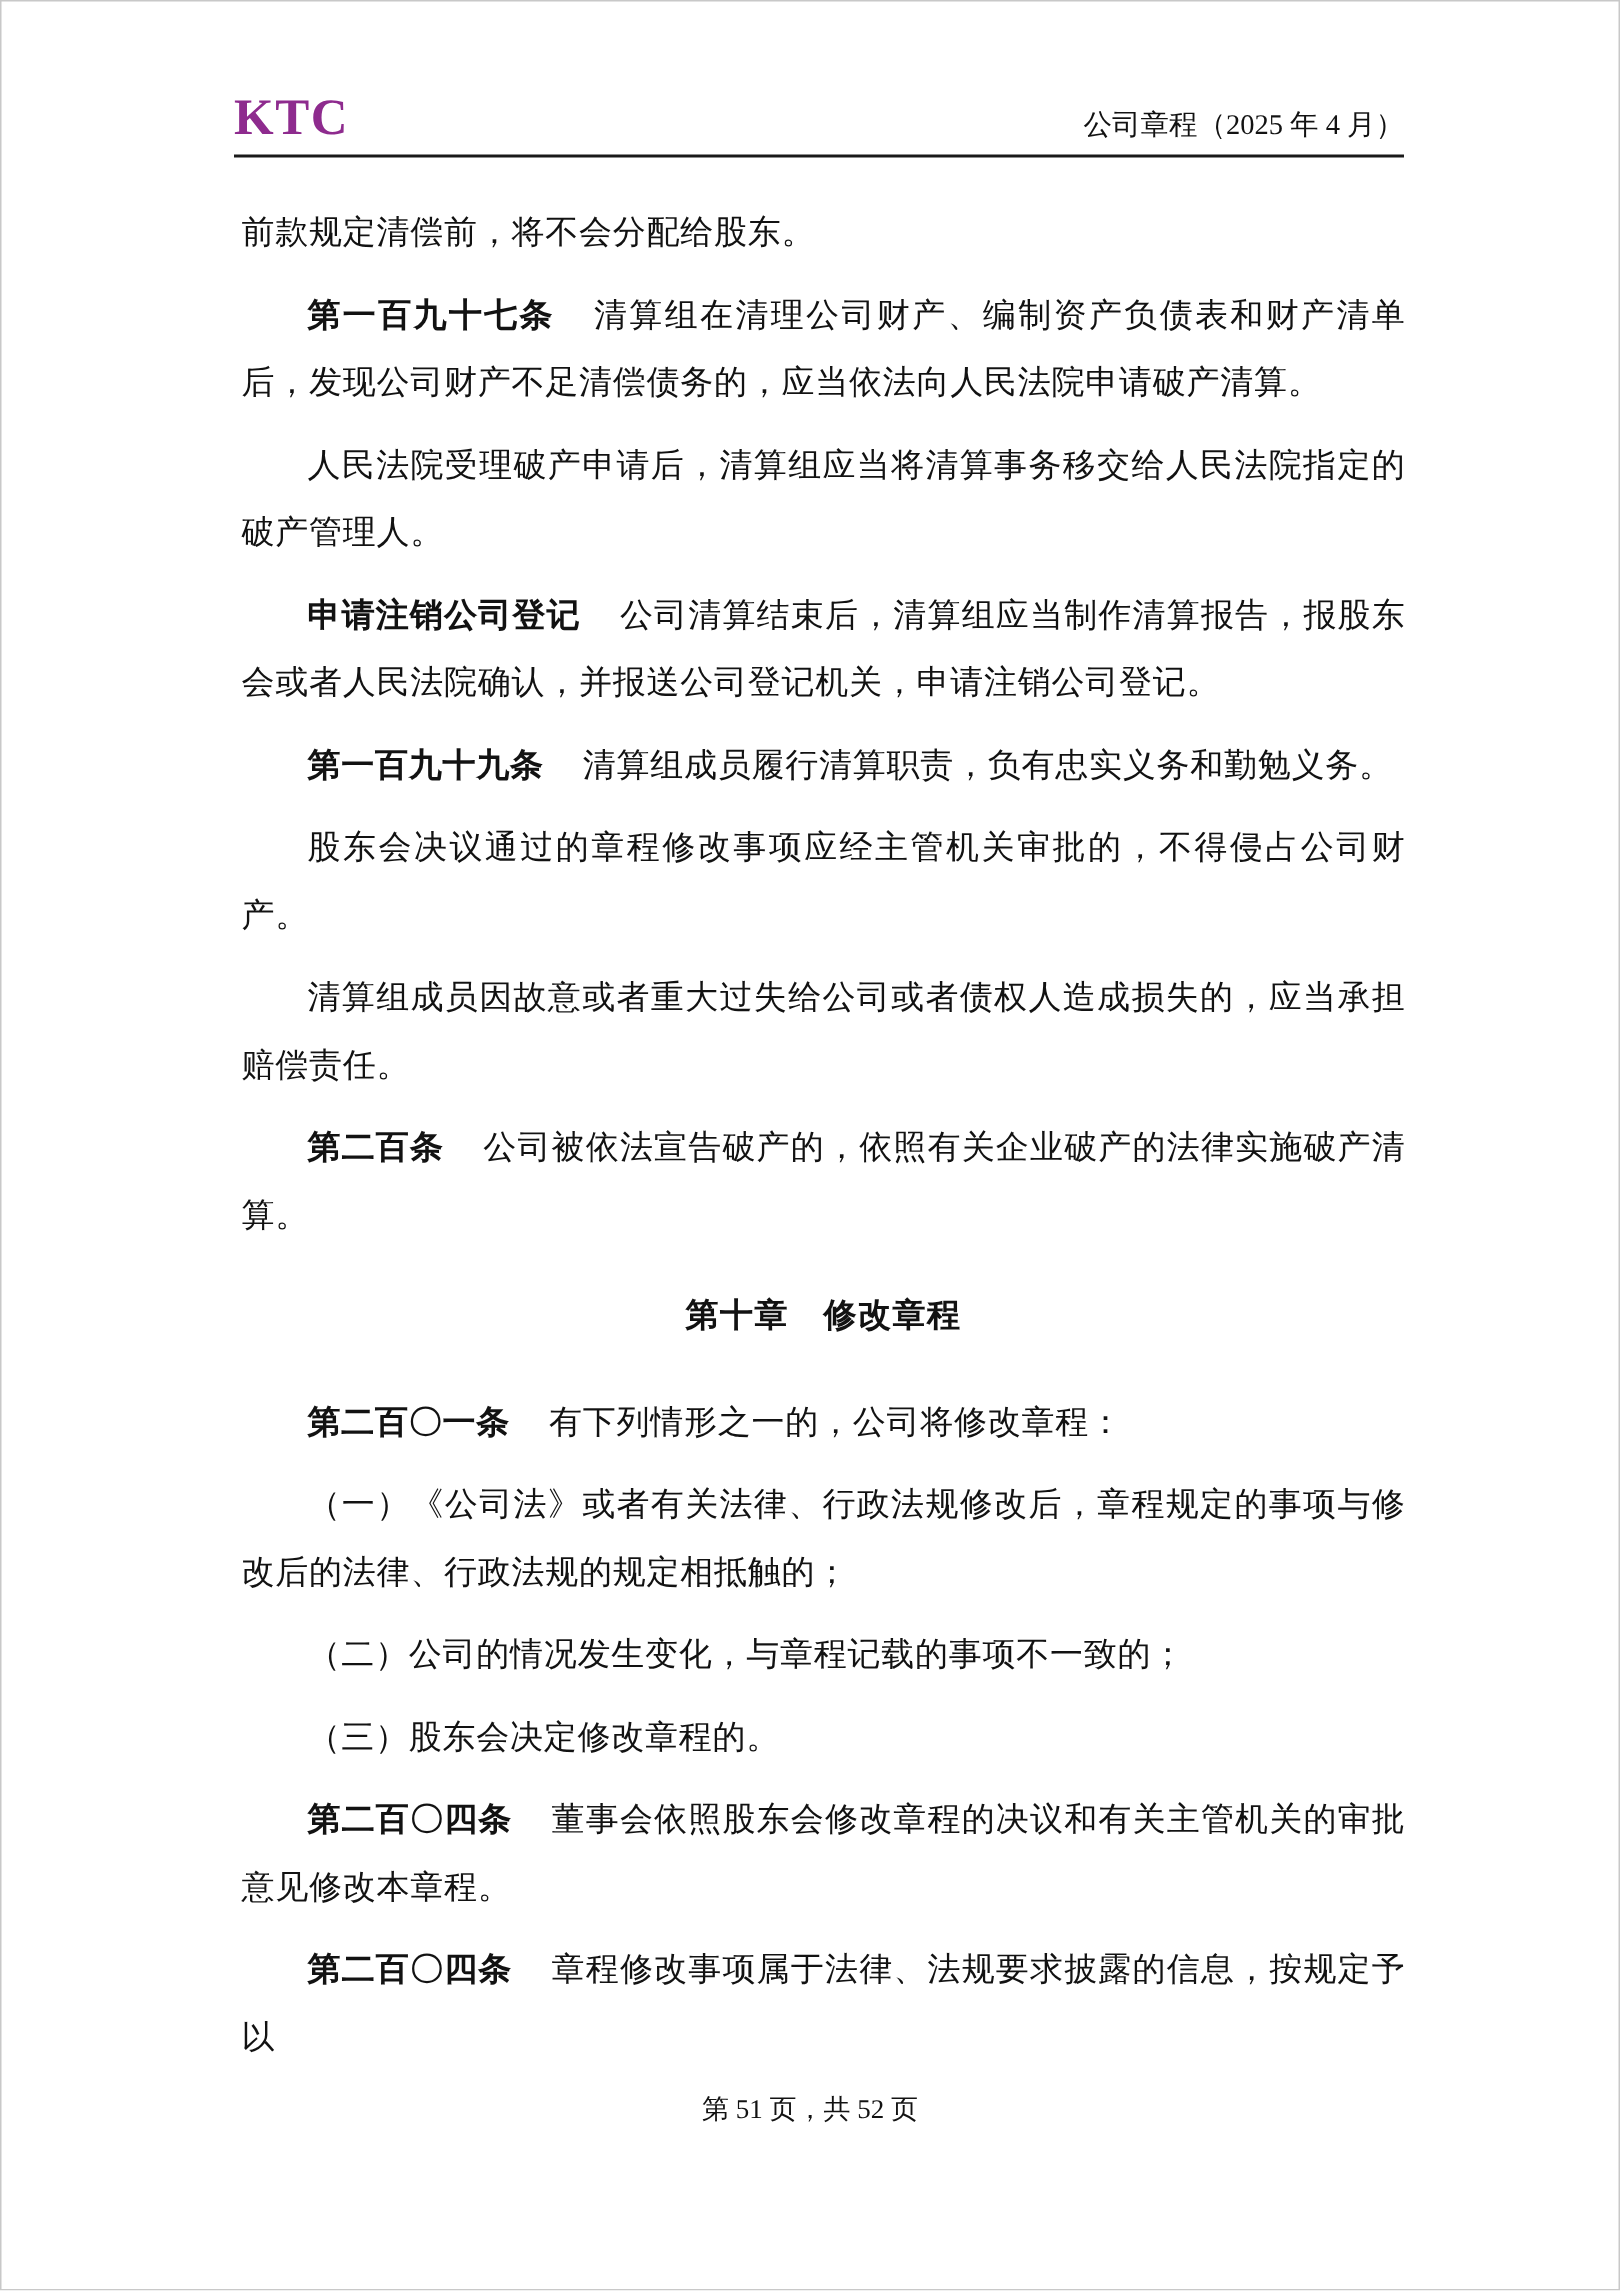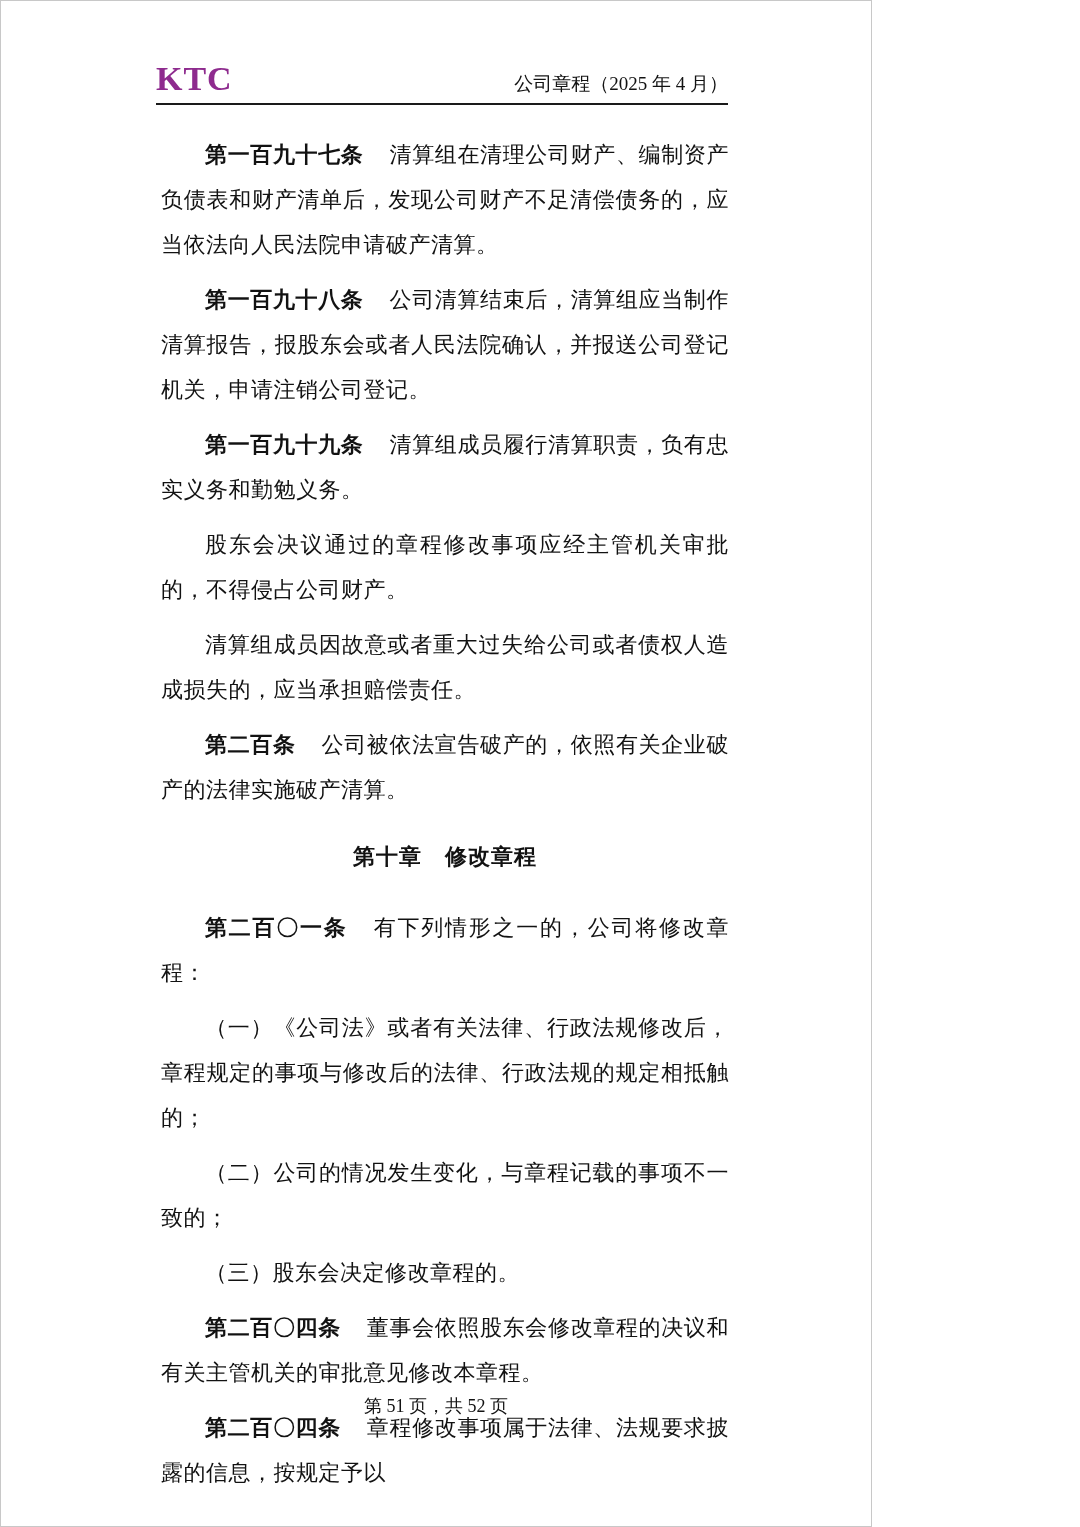--- a/index.html
+++ b/index.html
@@ -1,18 +1,18 @@
 <!DOCTYPE html>
 <html><head>
 <meta charset="utf-8">
 <style>
   html, body { margin: 0; padding: 0; background: #ffffff; }
   .page {
     position: relative;
-    width: 872px;
+    width: 1080px;
     height: 1527px;
     box-sizing: border-box;
     background: #ffffff;
     border: 1px solid #c8c8c8;
     font-family: "Liberation Serif", "DejaVu Serif", serif;
     color: #121212;
     overflow: hidden;
   }
   .header {
     position: absolute;
@@ -90,28 +90,30 @@
 <div class="page">
 
   <div class="header">
     <span class="logo" style="color: rgb(142, 43, 142);">KTC</span>
     <span class="doc-title">公司章程（2025 年 4 月）</span>
   </div>
   <div class="header-rule"></div>
 
   <div class="content">
 
+    <p class="body noindent">前款规定清偿前，将不会分配给股东。</p>
 
     <p class="body">
       <span class="art-head">第一百九十七条</span><span>清算组在清理公司财产、编制资产负债表和财产清单后，发现公司财产不足清偿债务的，应当依法向人民法院申请破产清算。</span>
     </p>
 
+    <p class="body">人民法院受理破产申请后，清算组应当将清算事务移交给人民法院指定的破产管理人。</p>
 
     <p class="body">
-      <span class="art-head">第一百九十八条</span><span>公司清算结束后，清算组应当制作清算报告，报股东会或者人民法院确认，并报送公司登记机关，申请注销公司登记。</span>
+      <span class="art-head">申请注销公司登记</span><span>公司清算结束后，清算组应当制作清算报告，报股东会或者人民法院确认，并报送公司登记机关，申请注销公司登记。</span>
     </p>
 
     <p class="body">
       <span class="art-head">第一百九十九条</span><span>清算组成员履行清算职责，负有忠实义务和勤勉义务。</span>
     </p>
 
     <p class="body">股东会决议通过的章程修改事项应经主管机关审批的，不得侵占公司财产。</p>
 
     <p class="body">清算组成员因故意或者重大过失给公司或者债权人造成损失的，应当承担赔偿责任。</p>
 

